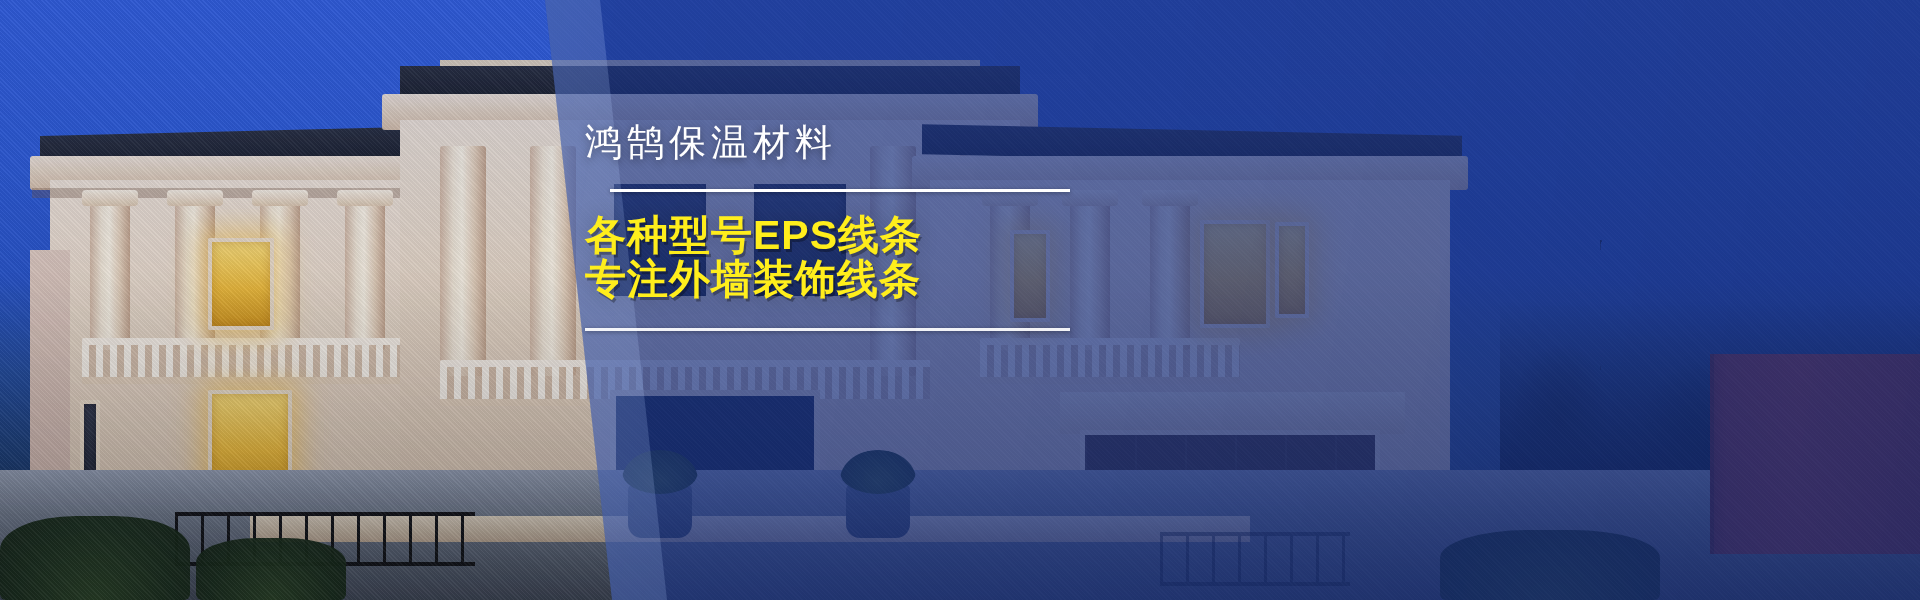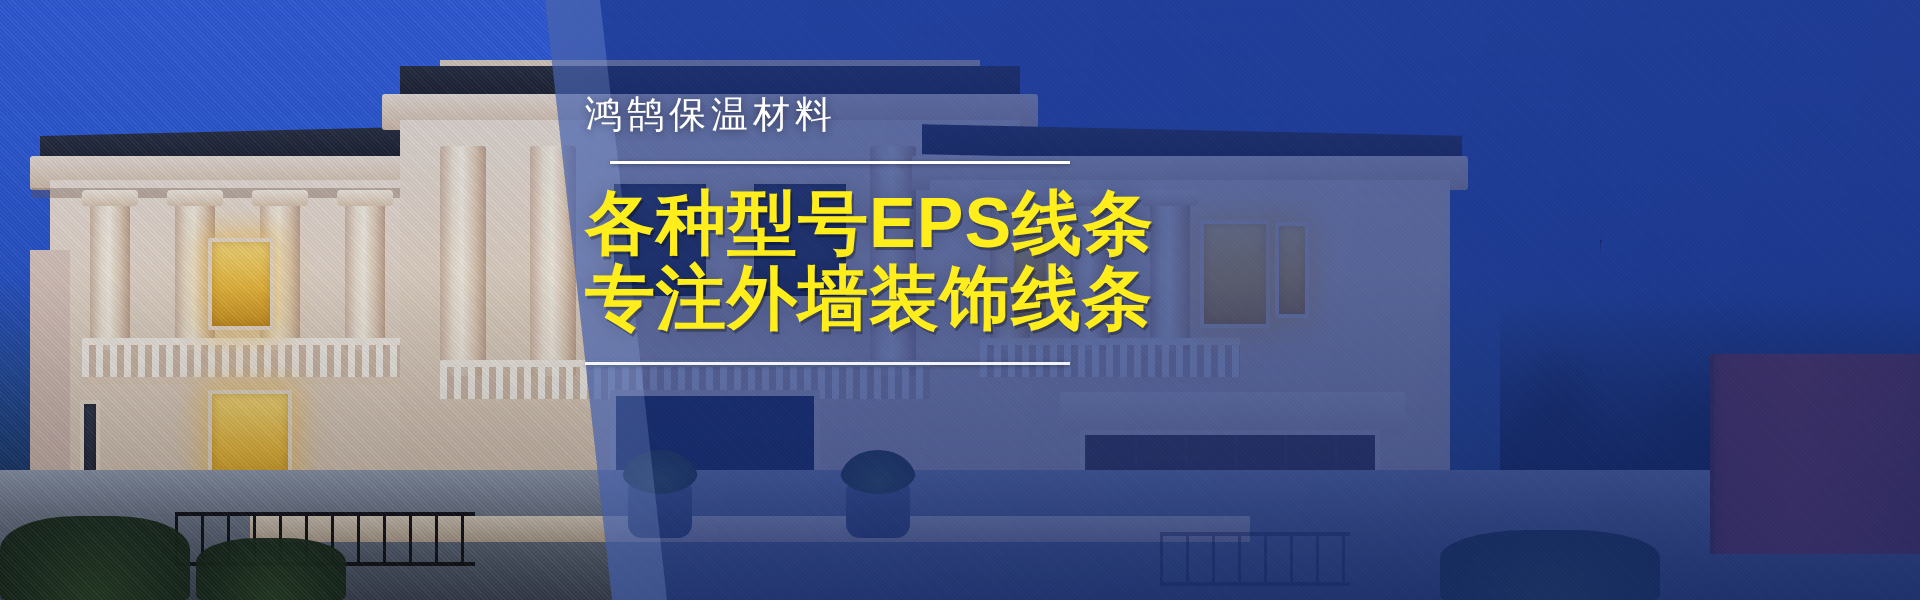--- a/index.html
+++ b/index.html
@@ -204,28 +204,29 @@
 
   
   .content {
     position:absolute; left:585px; top:96px; width:520px;
     color:#fff;
   }
   .brand {
     font-size:37px; font-weight:400; letter-spacing:5px; line-height:1;
     color:#ffffff; text-shadow:0 2px 8px rgba(0,0,0,.45);
     white-space:nowrap;
+    margin-top:28px;
   }
   .rule {
     height:3px; background:#ffffff; margin:28px 0 22px 25px; width:460px;
     box-shadow:0 1px 4px rgba(0,0,0,.35);
   }
   .rule.bottom { margin:26px 0 24px 0px; width:485px; background:rgba(255,255,255,.92); }
   .headline {
-    font-size:70px; font-weight:700; letter-spacing:1px; line-height:1.07;
+    font-size:41px; font-weight:700; letter-spacing:1px; line-height:1.07;
     color:#ffee1c;
     text-shadow:2px 3px 0 rgba(0,0,0,.30), 0 0 22px rgba(0,0,0,.22);
     white-space:nowrap;
   }
   .headline .ln2 { display:block; }
   .tagline {
     font-size:31px; font-weight:400; letter-spacing:2px; color:#ffffff;
     text-shadow:0 2px 7px rgba(0,0,0,.45);
     white-space:nowrap; margin-left:14px;
   }

